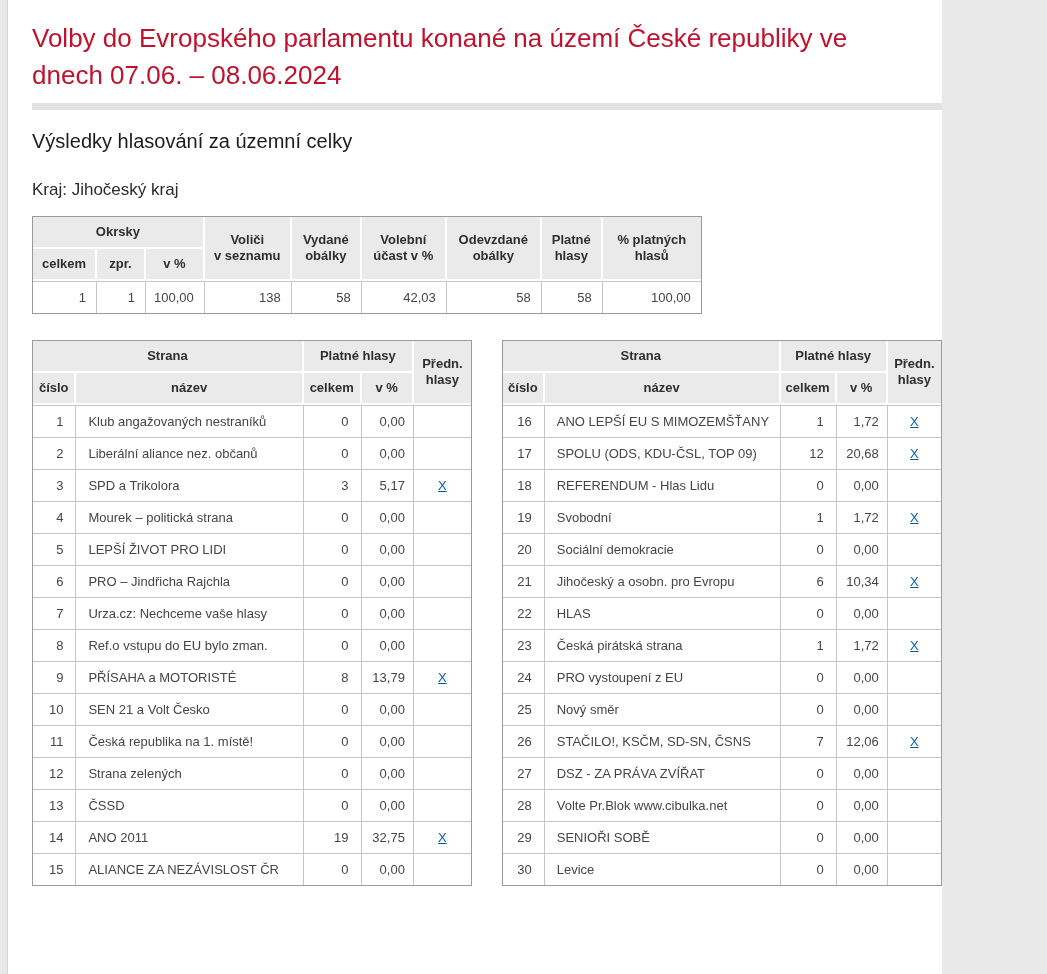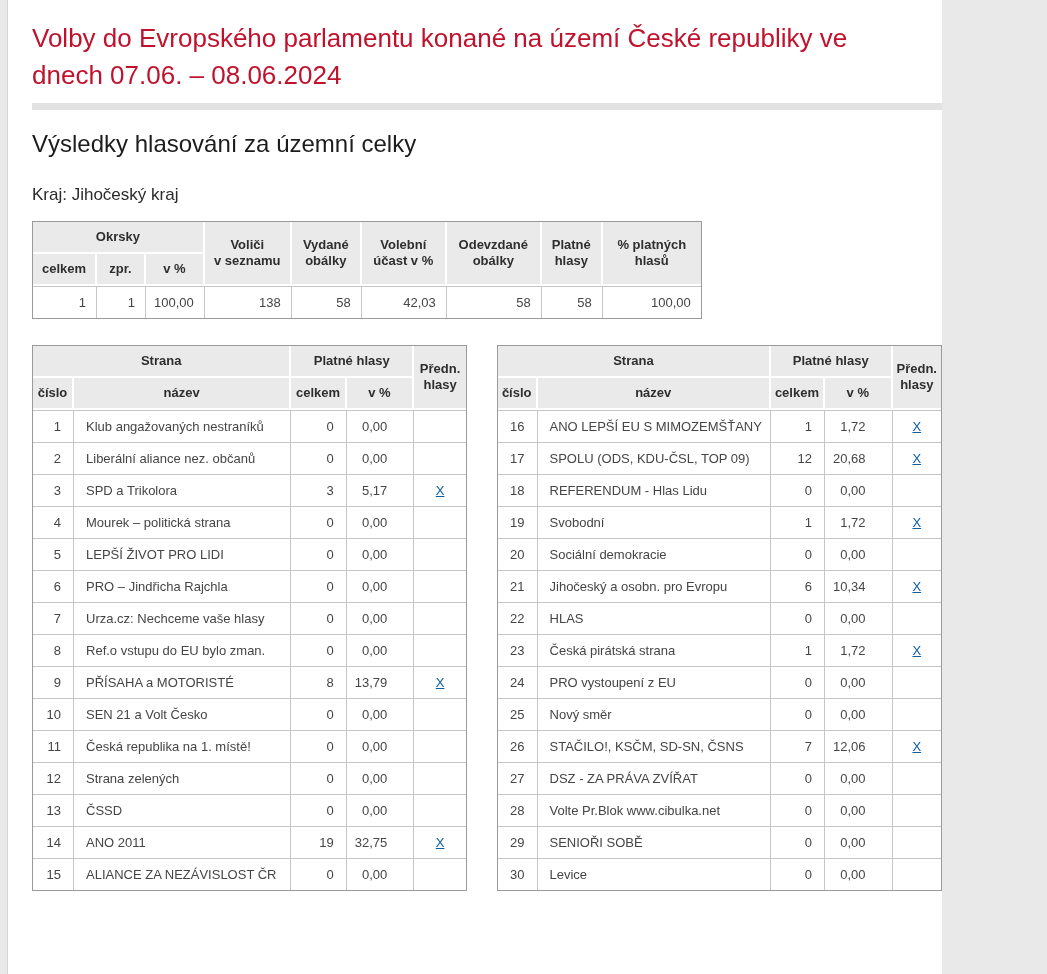--- a/index.html
+++ b/index.html
@@ -14,21 +14,21 @@
   .content { flex:1; background:#ffffff; padding:0 0 0 24px; position:relative; }
 
   h1.title {
     margin:20px 40px 0 0;
     max-width:960px;
     font-size:26px; line-height:37px; font-weight:400;
     color:#c0122d;
   }
   .divider { height:7px; background:#e2e2e2; margin-top:9px; }
 
-  h2.subtitle { margin:20px 0 8px 0; font-size:24px; font-weight:400; color:#1c1c1c; }
+  h2.subtitle { margin:20px 0 8px 0; font-size:20px; font-weight:400; color:#1c1c1c; }
   p.loc { margin:27px 0 0 0; font-size:17px; color:#2b2b2b; }
 
   table { border-collapse:separate; border-spacing:0; border:1px solid #9a9a9a; table-layout:fixed; }
   th {
     background:#eaeaea; font-size:13px; font-weight:bold; color:#2e2e2e;
     text-align:center; white-space:pre-line; line-height:16px;
     padding:7px 4px; border-right:2px solid #ffffff; border-bottom:2px solid #ffffff;
   }
   th.no-r { border-right:0; }
   td {
@@ -38,21 +38,21 @@
   }
   td:last-child { border-right:0; }
 
   .summary-wrap { margin-top:16px; }
   .summary td { text-align:right; padding-right:10px; }
 
   .party-wrap { display:flex; gap:30px; margin-top:26px; }
   .party td.c-num  { text-align:right; padding-right:12px; }
   .party td.c-name { text-align:left;  padding-left:12px; }
   .party td.c-tot  { text-align:right; padding-right:12px; }
-  .party td.c-pct  { text-align:right; padding-right:26px; }
+  .party td.c-pct  { text-align:right; padding-right:8px; }
   .party td.c-pref { text-align:center; }
   a.xlink { color:#0b5fa5; text-decoration:underline; font-size:13px; }
 </style>
 </head>
 <body>
 
 <div class="page">
   <div class="edge-strip"></div>
   <div class="content">
 

